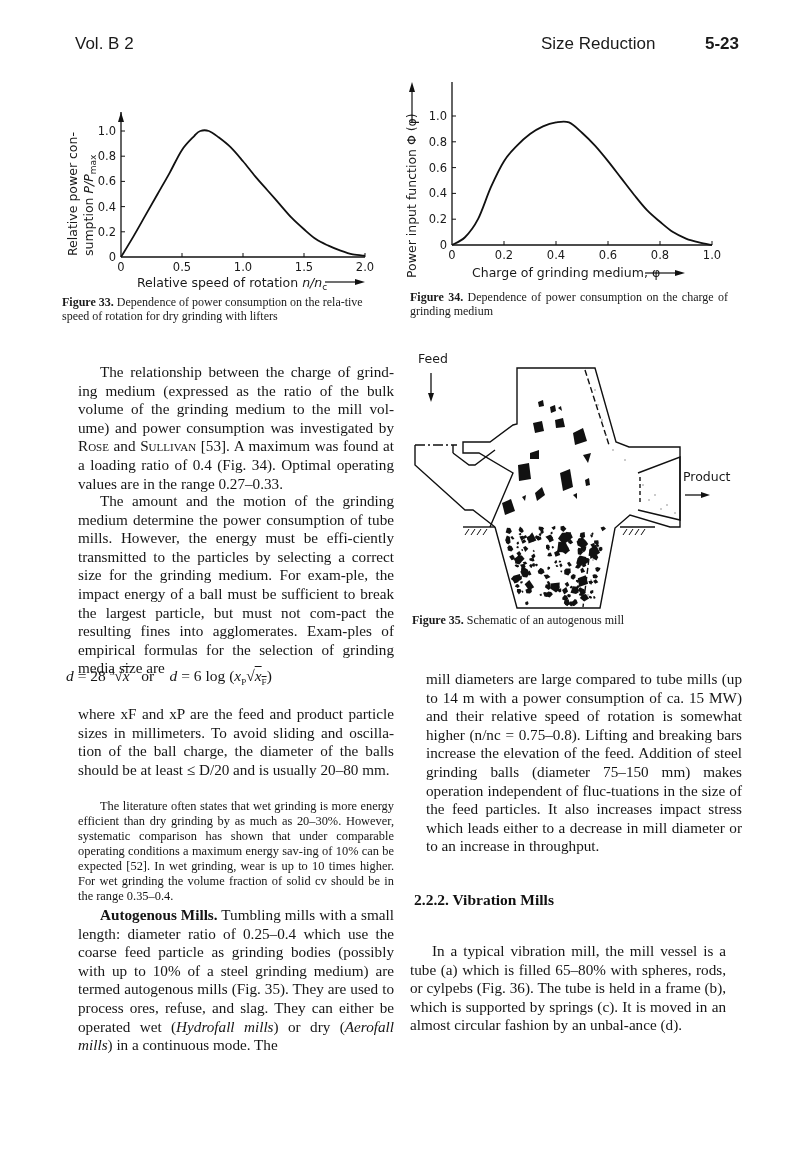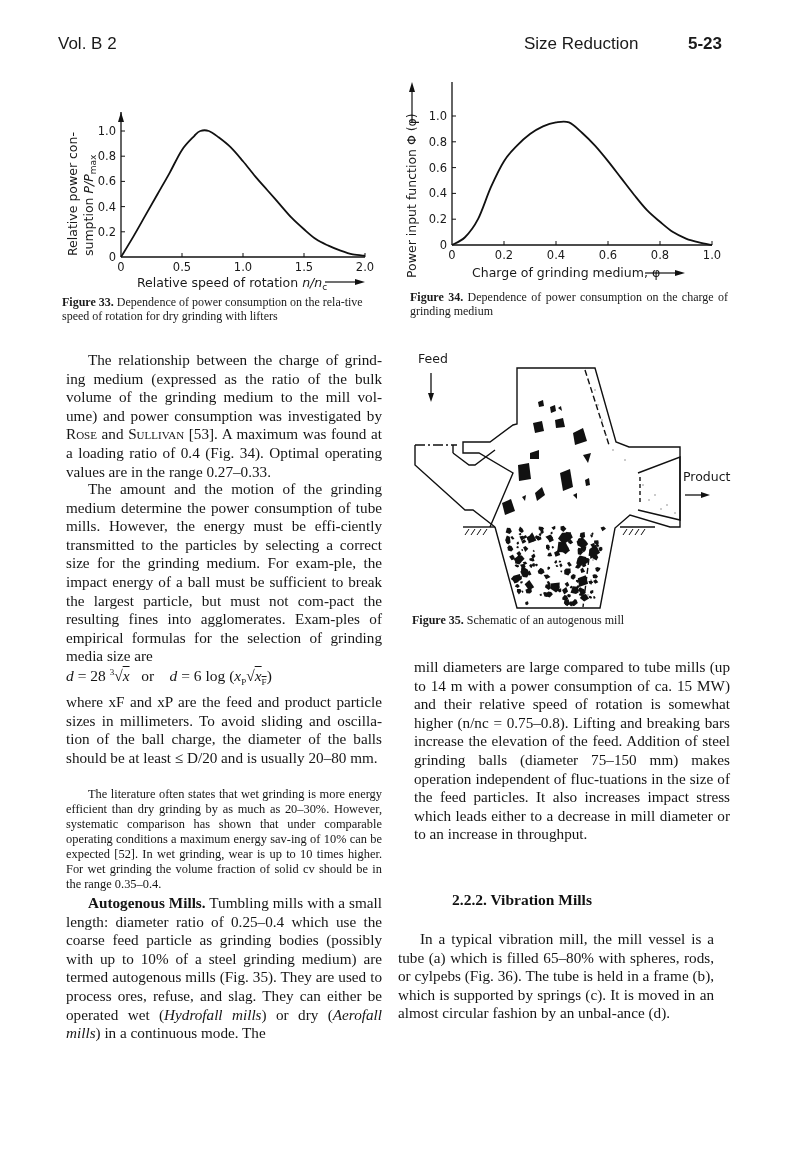--- a/index.html
+++ b/index.html
@@ -1,30 +1,30 @@
 <!DOCTYPE html>
 <html><head>
 <meta charset="utf-8">
 <style>
   html, body { margin: 0; padding: 0; background: #ffffff; }
   body { width: 800px; height: 1150px; position: relative; overflow: hidden; color: #151515; }
-  .hdr { position: absolute; top: 34px; font-family: "Liberation Sans", sans-serif; font-size: 17px; color: #1a1a1a; }
+  .hdr { position: absolute; top: 34px; font-family: "Liberation Sans", sans-serif; font-size: 17px; color: #1a1a1a; margin-left: 17px; }
   .hdr-left { left: 58px; }
   .hdr-title { left: 524px; }
   .hdr-page { left: 688px; font-weight: bold; }
   .fig { position: absolute; }
   .fig svg text { font-family: "DejaVu Sans", sans-serif; fill: #1a1a1a; }
   .caption { position: absolute; font-family: "Liberation Serif", serif; font-size: 12px; line-height: 14px; color: #1a1a1a; }
   .caption b { font-weight: bold; }
-  .para { position: absolute; font-family: "Liberation Serif", serif; font-size: 15.2px; line-height: 18.6px; text-align: justify; color: #151515; margin: 0; }
+  .para { position: absolute; font-family: "Liberation Serif", serif; font-size: 15.2px; line-height: 18.6px; text-align: justify; color: #151515; margin: 12px; }
   .para.small { font-size: 12.4px; line-height: 15px; }
   .indent { text-indent: 22px; }
   .sc { font-variant: small-caps; }
   .runin { font-weight: bold; }
-  .heading { position: absolute; font-family: "Liberation Serif", serif; font-weight: bold; font-size: 15.5px; color: #111; margin-left: 38px; }
+  .heading { position: absolute; font-family: "Liberation Serif", serif; font-weight: bold; font-size: 15.5px; color: #111; }
   .formula { position: absolute; font-family: "Liberation Serif", serif; font-size: 15.5px; color: #151515; }
   .formula i { font-style: italic; }
 </style>
 </head>
 <body>
 
 <div class="hdr hdr-left">Vol. B 2</div>
 <div class="hdr hdr-title">Size Reduction</div>
 <div class="hdr hdr-page">5-23</div>
 

